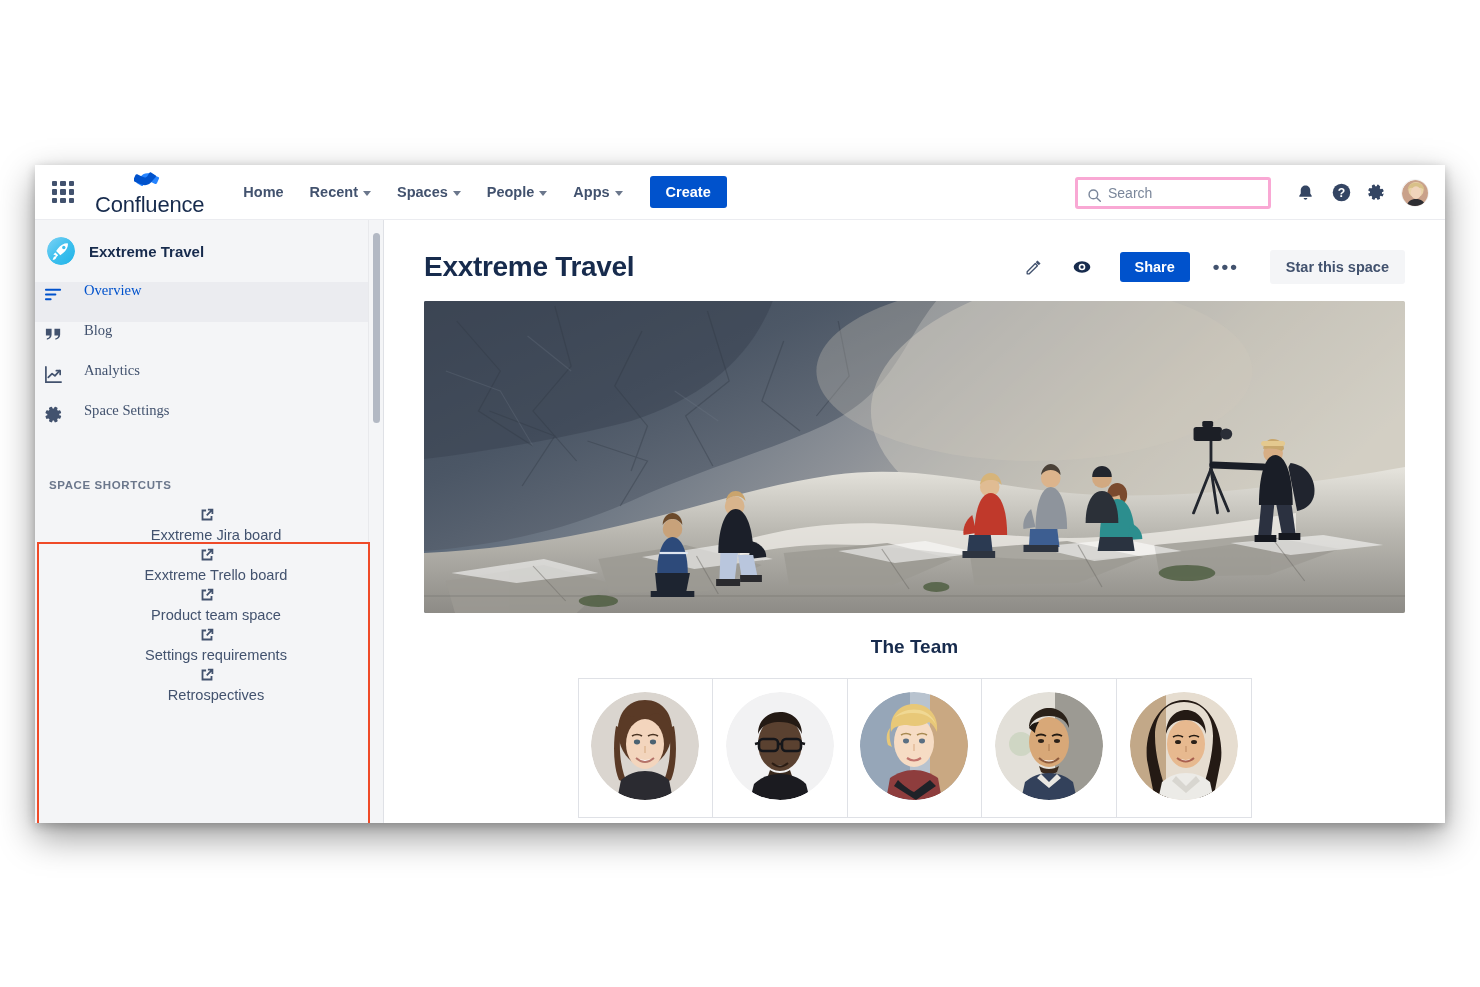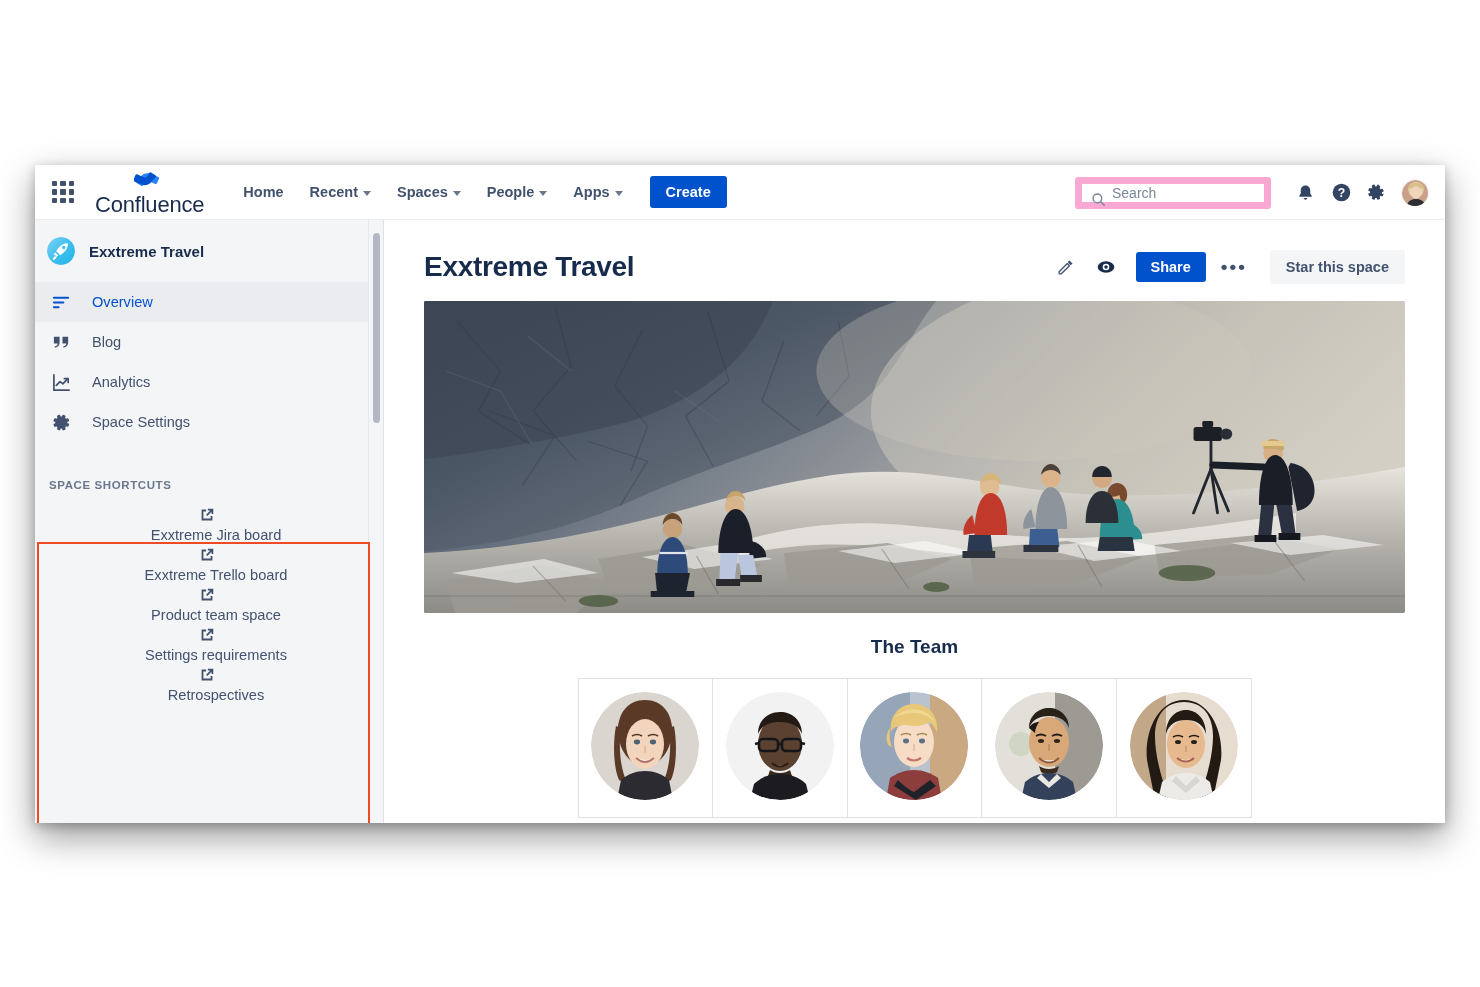--- a/index.html
+++ b/index.html
@@ -69,21 +69,21 @@
     font-family: "Liberation Sans", sans-serif;
   }
 
   .nav-right {
     position: absolute; right: 16px; top: 0; height: 55px;
     display: flex; align-items: center; gap: 0;
   }
   .search-box {
     position: relative;
     width: 196px; height: 32px;
-    border: 7px solid #f9a8d4; border-radius: 3px;
+    border: 3px solid #f9a8d4; border-radius: 3px;
     background: #fff;
     display: flex; align-items: center;
     padding-left: 30px;
     margin-right: 16px;
   }
   .search-box .mag { position: absolute; left: 9px; top: 8px; }
   .search-input {
     border: none; outline: none; width: 100%;
     font-size: 14px; color: #42526e;
     font-family: "Liberation Sans", sans-serif;
@@ -119,24 +119,24 @@
     height: 62px; padding-left: 12px;
     cursor: pointer;
   }
   .space-avatar {
     width: 28px; height: 28px; border-radius: 50%;
     margin-right: 14px; flex: none;
   }
   .space-name { font-size: 15px; font-weight: 700; color: #172b4d; }
 
   .nav-item {
-    display: flex; align-items: center;
-    height: 40px; padding-left: 14px;
+    display: flex; 
+    height: 40px; padding-left: 6px;
     cursor: pointer;
-    color: #42526e; font-size: 14.6px;
+    color: #42526e; font-size: 14.6px; font-family: Liberation Serif, serif;
   }
   .nav-item.active { background: #ebecf0; }
   .nav-item.active .nav-item-label { color: #0052cc; font-weight: 400; }
   .nav-item-icon {
     width: 24px; height: 24px; margin-right: 19px;
     display: flex; align-items: center; justify-content: center;
     flex: none;
   }
   .nav-item-label { white-space: nowrap; }
 
@@ -186,21 +186,21 @@
   }
   .page-header {
     display: flex; align-items: center;
     padding: 30px 40px 0 40px;
   }
   .page-title {
     font-size: 28px; font-weight: 700; color: #172b4d;
     letter-spacing: -.3px;
   }
   .page-actions {
-    margin-left: auto; display: flex; align-items: center; gap: 8px;
+    margin-left: auto; display: flex; align-items: center; gap: 16px;
   }
   .act-icon-btn {
     width: 32px; height: 32px; border-radius: 3px;
     display: flex; align-items: center; justify-content: center;
     cursor: pointer;
   }
   .share-btn {
     background: #0052cc; color: #fff;
     font-size: 14.5px; font-weight: 700;
     padding: 7px 15px; border: none; border-radius: 3px;

